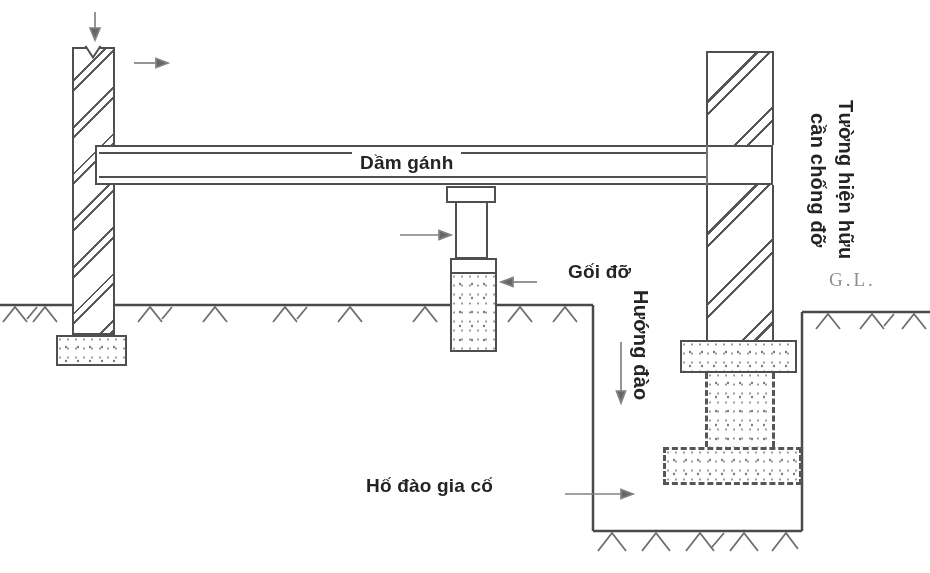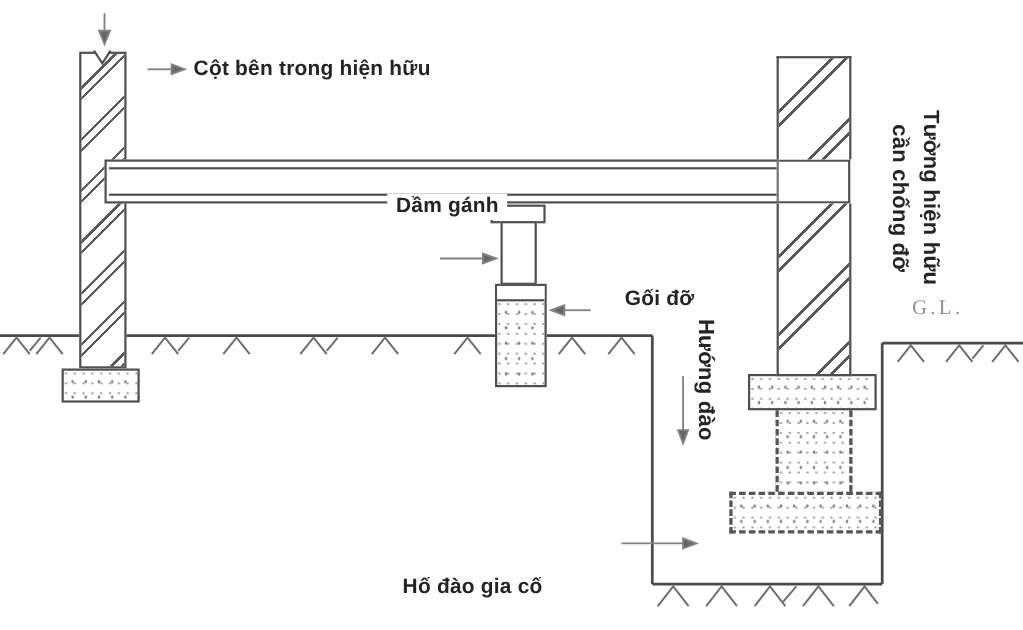--- a/index.html
+++ b/index.html
@@ -111,22 +111,21 @@
       <polygon points="451,235 439,230.5 439,239.5"></polygon>
       <line x1="537" y1="282" x2="513" y2="282"></line>
       <polygon points="501,282 513,277.5 513,286.5"></polygon>
       <line x1="621" y1="342" x2="621" y2="391"></line>
       <polygon points="621,403 616.5,391 625.5,391"></polygon>
       <line x1="565" y1="494" x2="621" y2="494"></line>
       <polygon points="633,494 621,489.5 621,498.5"></polygon>
     </g>
   </svg>
 
-  <div class="lbl" id="lbl-column" style="left:176px;top:52px;">Cột bên trong hiện hữu</div>
-  <div class="lbl" id="lbl-beam" style="left:352px;top:151px;margin-top:25px;">Dầm gánh</div>
+  <div class="lbl" id="lbl-beam" style="left:352px;top:151px;">Dầm gánh</div>
   <div class="lbl" style="left:568px;top:261px;">Gối đỡ</div>
   <div class="lbl vlbl" style="left:804px;top:90px;height:180px;font-size:20px;line-height:1.4;">Tường hiện hữu
 cần chống đỡ</div>
   <div class="lbl" id="lbl-gl" style="left:829px;top:269px;">G.L.</div>
   <div class="lbl vlbl" style="left:629px;top:286px;height:118px;font-size:20px;">Hướng đào</div>
-  <div class="lbl" style="left:366px;top:475px;margin-top:48px;">Hố đào gia cố</div>
+  <div class="lbl" style="left:366px;top:475px;">Hố đào gia cố</div>
 
 </div>
 
 </body></html>

